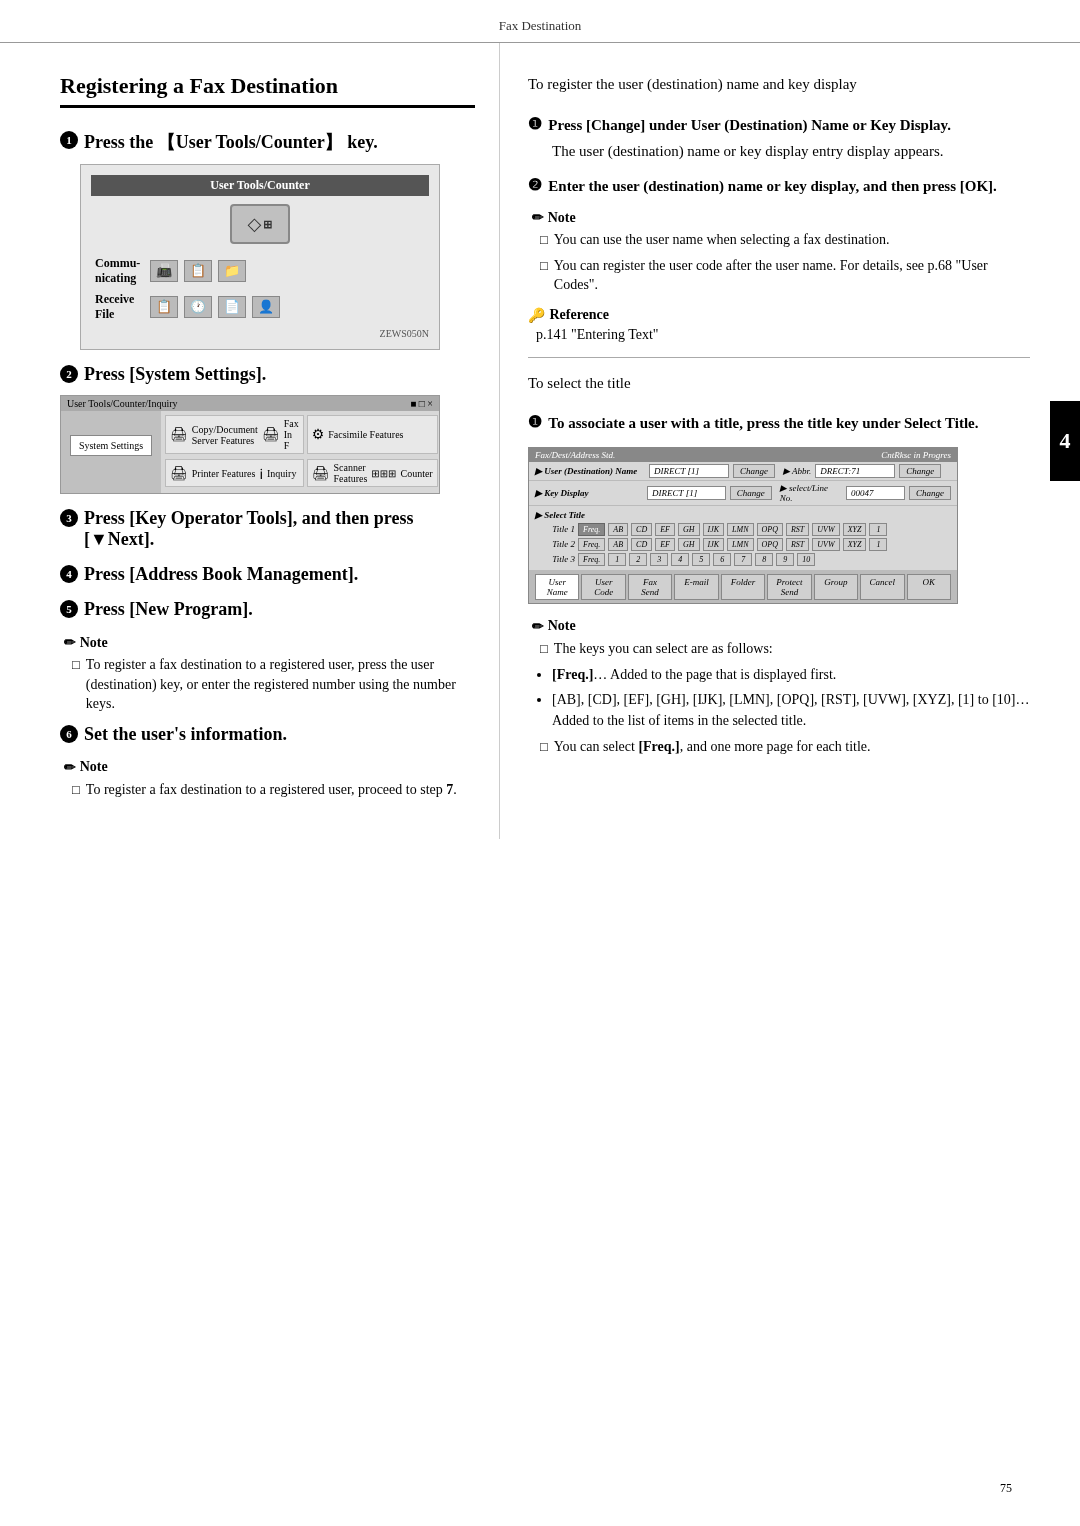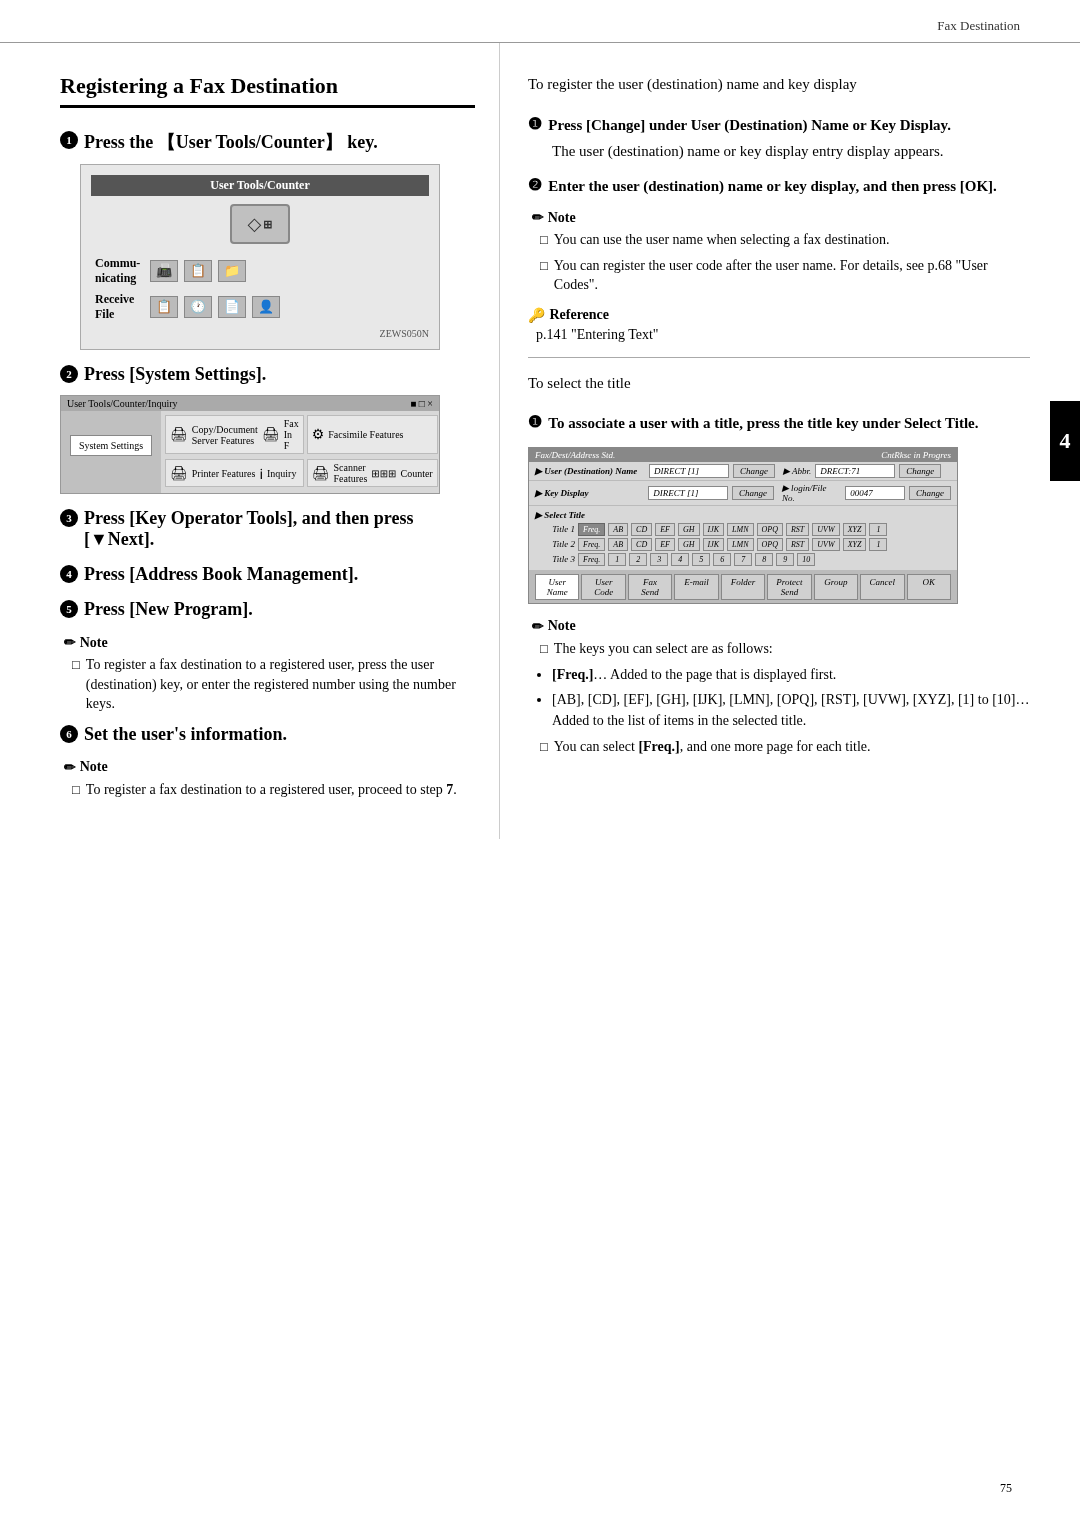--- a/index.html
+++ b/index.html
@@ -7,21 +7,21 @@
       width: 1080px;
       min-height: 1526px;
       background: #fff;
       font-family: 'Times New Roman', Times, serif;
       font-size: 15px;
       color: #000;
       position: relative;
     }
 
     .page-header {
-      text-align: right;
+      text-align: center;
       padding: 18px 60px 8px 60px;
       font-size: 13px;
       color: #333;
       border-bottom: 1px solid #999;
     }
 
     .page-body {
       display: flex;
       flex-direction: row;
       padding: 0 0 0 0;
@@ -664,21 +664,21 @@
         <span class="address-btn">Change</span>
         <span style="font-size:9px; margin-left:4px;">▶ Abbr.</span>
         <span class="address-input">DRECT:71</span>
         <span class="address-btn">Change</span>
       </div>
 
       <div class="address-row">
         <span class="address-row-label">▶ Key Display</span>
         <span class="address-input">DIRECT [1]</span>
         <span class="address-btn">Change</span>
-        <span style="font-size:9px; margin-left:4px;">▶ login/File No.</span>
+        <span style="font-size:9px; margin-left:4px;">▶ select/Line No.</span>
         <span class="address-input" style="background:#fff; border:1px solid #888; padding:1px 4px; font-size:9px; width:60px;">00047</span>
         <span class="address-btn">Change</span>
       </div>
 
       <div class="address-select-row">
         <div class="address-select-label">▶ Select Title</div>
         <div class="address-title-grid">
 
           <div class="address-title-row">
             <span class="title-num">Title 1</span>

